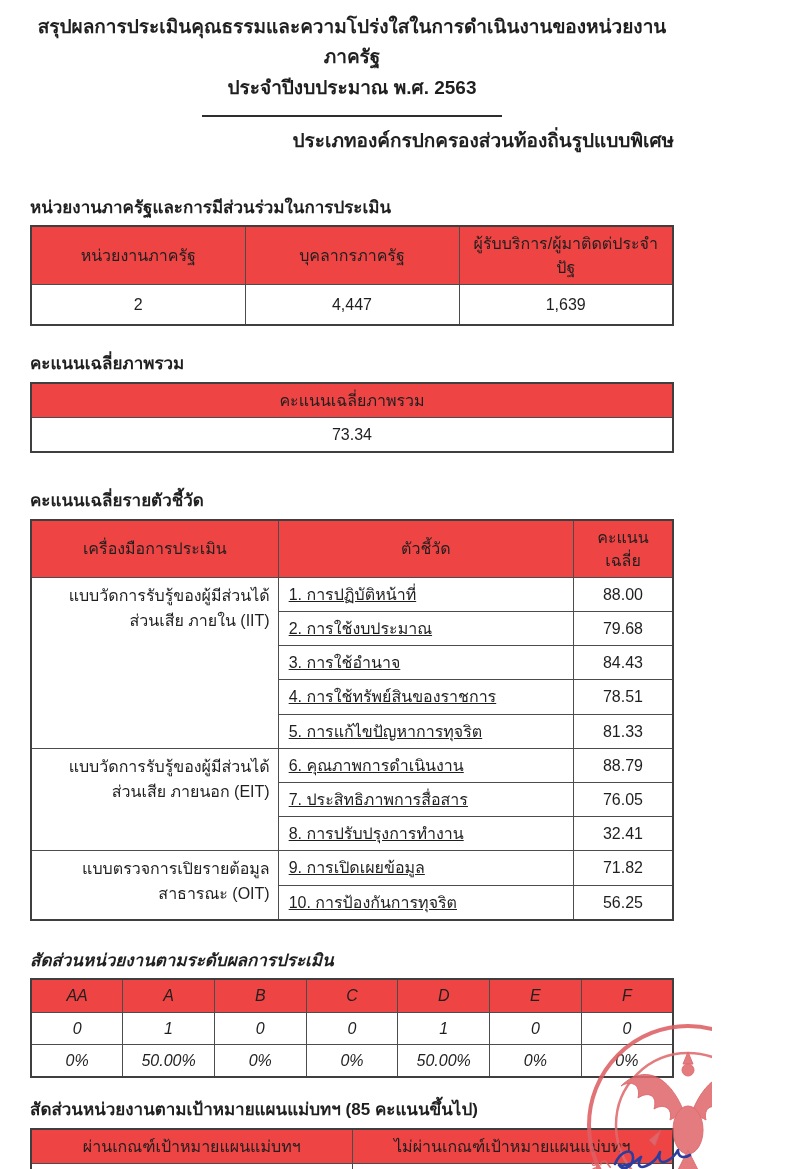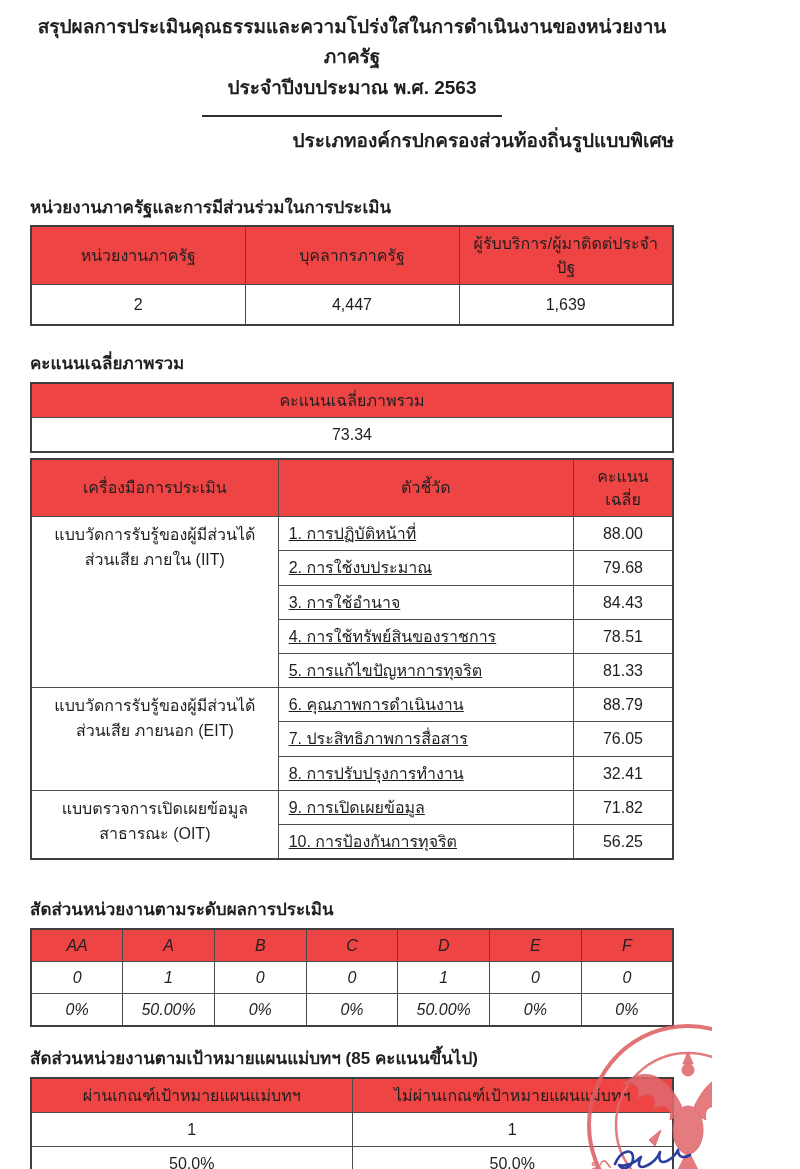--- a/index.html
+++ b/index.html
@@ -39,21 +39,21 @@
   }
   .section-heading{
     font-size:17px;
     font-weight:bold;
     line-height:1.45;
     margin:0;
   }
   .mt-sec1{margin-top:40px;}
   .mt-sec2{margin-top:26px;}
   .mt-sec3{margin-top:36px;}
-  .mt-sec4{margin-top:38px;}
+  .mt-sec4{margin-top:28px;font-style:italic;}
   .mt-sec5{margin-top:20px;}
   table{
     width:100%;
     border-collapse:collapse;
     border:2px solid #3f3f3f;
     margin-top:5px;
     table-layout:fixed;
   }
   th,td{
     border:1px solid #4c4c4c;
@@ -67,21 +67,21 @@
     background:#ef4444;
     font-weight:normal;
   }
   td{background:#ffffff;}
   .indicators-table td.ind{
     text-align:left;
     padding-left:10px;
     text-decoration:underline;
   }
   .indicators-table td.group{
-    text-align:center;
+    text-align:right;
     vertical-align:top;
     padding:6px 8px;
     line-height:1.55;
   }
   .indicators-table col.c-tool{width:38.5%;}
   .indicators-table col.c-ind{width:46%;}
   .indicators-table col.c-score{width:15.5%;}
   .participation-table td{padding:8px 6px;}
   .levels-table th,.levels-table td{padding:4px 2px;font-style:italic;}
   .stamp-wrap{
@@ -128,20 +128,21 @@
         <th>คะแนนเฉลี่ยภาพรวม</th>
       </tr>
     </thead>
     <tbody>
       <tr>
         <td>73.34</td>
       </tr>
     </tbody>
   </table>
 
+  <div class="section-heading mt-sec3">คะแนนเฉลี่ยรายตัวชี้วัด</div>
   <table class="indicators-table">
     <colgroup>
         <col class="c-tool">
         <col class="c-ind">
         <col class="c-score">
       </colgroup>
     <thead>
       <tr>
         <th>เครื่องมือการประเมิน</th>
         <th>ตัวชี้วัด</th>
@@ -177,21 +178,21 @@
       </tr>
       <tr>
         <td class="ind">7. ประสิทธิภาพการสื่อสาร</td>
         <td class="score">76.05</td>
       </tr>
       <tr>
         <td class="ind">8. การปรับปรุงการทำงาน</td>
         <td class="score">32.41</td>
       </tr>
       <tr>
-        <td class="group" rowspan="2">แบบตรวจการเปิดเผยข้อมูลสาธารณะ (OIT)</td>
+        <td class="group" rowspan="2">แบบตรวจการเปิยรายต้อมูลสาธารณะ (OIT)</td>
         <td class="ind">9. การเปิดเผยข้อมูล</td>
         <td class="score">71.82</td>
       </tr>
       <tr>
         <td class="ind">10. การป้องกันการทุจริต</td>
         <td class="score">56.25</td>
       </tr>
     </tbody>
   </table>
 

